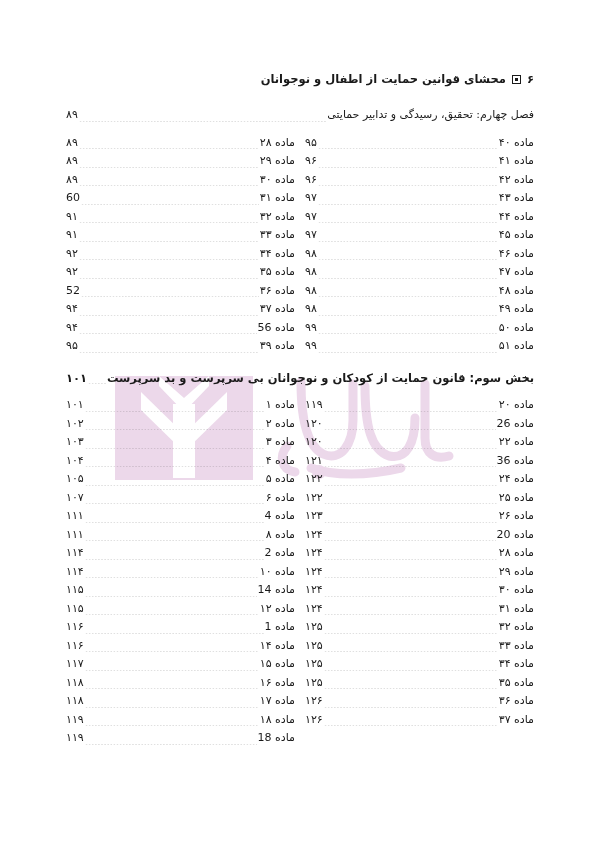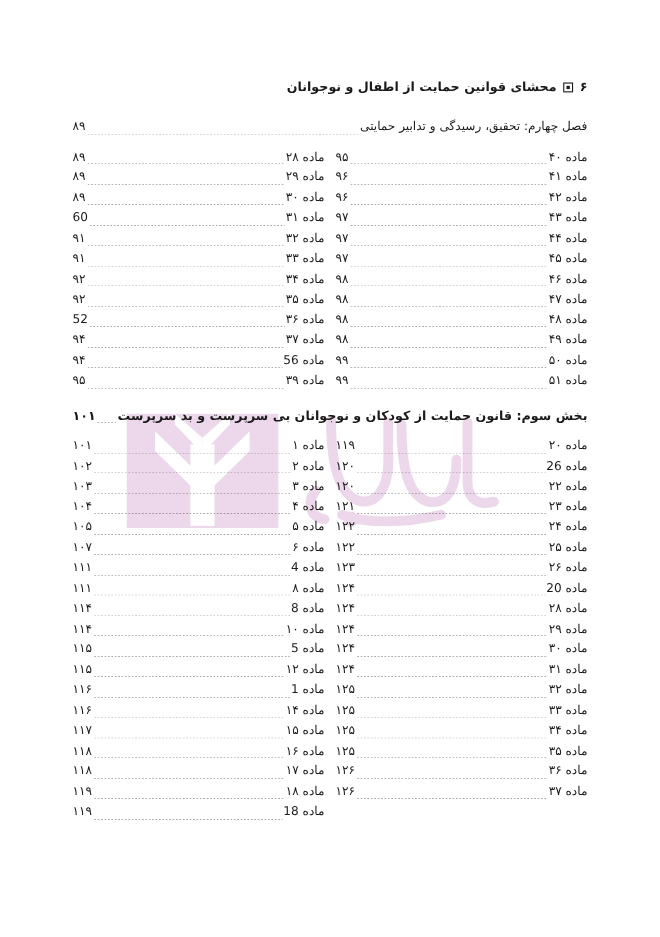--- a/index.html
+++ b/index.html
@@ -343,21 +343,21 @@
             <span class="entry-label">ماده 26</span>
             <span class="entry-leader"></span>
             <span class="entry-page">۱۲۰</span>
           </div>
           <div class="entry">
             <span class="entry-label">ماده ۲۲</span>
             <span class="entry-leader"></span>
             <span class="entry-page">۱۲۰</span>
           </div>
           <div class="entry">
-            <span class="entry-label">ماده ۲۳</span>
+            <span class="entry-label">ماده 36</span>
             <span class="entry-leader"></span>
             <span class="entry-page">۱۲۱</span>
           </div>
           <div class="entry">
             <span class="entry-label">ماده ۲۴</span>
             <span class="entry-leader"></span>
             <span class="entry-page">۱۲۲</span>
           </div>
           <div class="entry">
             <span class="entry-label">ماده ۲۵</span>
@@ -460,31 +460,31 @@
             <span class="entry-label">ماده 4</span>
             <span class="entry-leader"></span>
             <span class="entry-page">۱۱۱</span>
           </div>
           <div class="entry">
             <span class="entry-label">ماده ۸</span>
             <span class="entry-leader"></span>
             <span class="entry-page">۱۱۱</span>
           </div>
           <div class="entry">
-            <span class="entry-label">ماده 8</span>
+            <span class="entry-label">ماده 2</span>
             <span class="entry-leader"></span>
             <span class="entry-page">۱۱۴</span>
           </div>
           <div class="entry">
             <span class="entry-label">ماده ۱۰</span>
             <span class="entry-leader"></span>
             <span class="entry-page">۱۱۴</span>
           </div>
           <div class="entry">
-            <span class="entry-label">ماده 5</span>
+            <span class="entry-label">ماده 14</span>
             <span class="entry-leader"></span>
             <span class="entry-page">۱۱۵</span>
           </div>
           <div class="entry">
             <span class="entry-label">ماده ۱۲</span>
             <span class="entry-leader"></span>
             <span class="entry-page">۱۱۵</span>
           </div>
           <div class="entry">
             <span class="entry-label">ماده 1</span>

